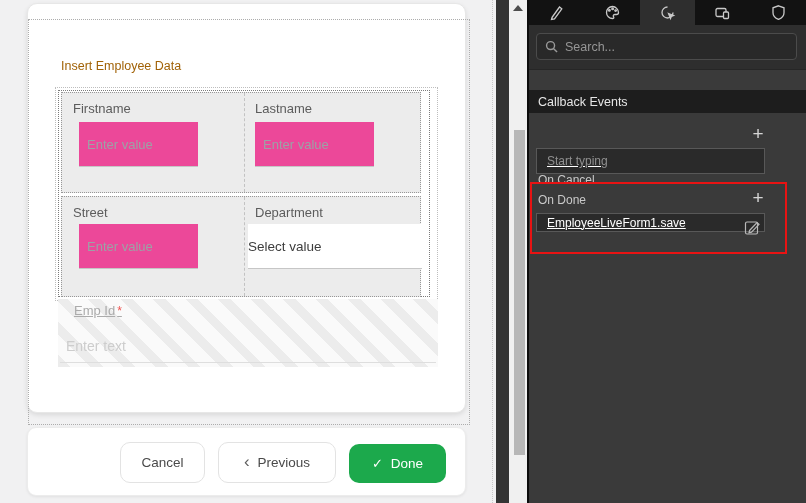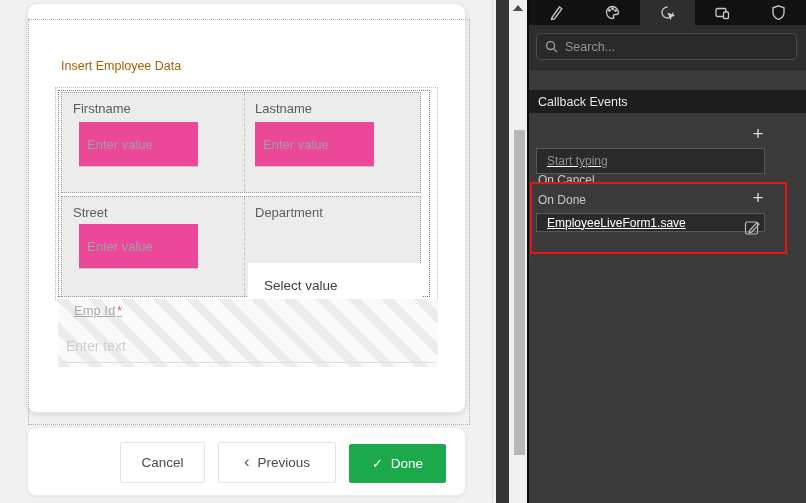--- a/index.html
+++ b/index.html
@@ -27,33 +27,33 @@
 
   .field-label { position:absolute; font-size:13px; color:#5c5c5c; }
   .lbl-a { left:11px; top:8px; } .lbl-b { left:193px; top:8px; }
 
   .text-input { position:absolute; height:45px; background:#ec4899; border:none; border-bottom:1px solid #c6c6c6;
                 font-family:inherit; font-size:13px; color:#3d3d3d; padding:0 8px; outline:none; }
   .text-input::placeholder { color:#9da1a6; opacity:1; }
   .inp-a { left:17px; top:29px; width:119px; }
   .inp-b { left:193px; top:29px; width:119px; }
   .select-box { position:absolute; left:186px; top:27px; width:174px; height:45px; background:#fff;
-                border-bottom:1px solid #c6c6c6; font-size:13.5px; color:#3d3d3d; display:flex; align-items:center; padding-left:16px; cursor:pointer;margin-top:39px; }
+                border-bottom:1px solid #c6c6c6; font-size:13.5px; color:#3d3d3d; display:flex; align-items:center; padding-left:0; cursor:pointer; }
 
   .empid-region { position:absolute; left:58px; top:299px; width:380px; height:68px;
                   background:repeating-linear-gradient(45deg,#ececec 0 9px,#fafafa 9px 23px); }
   .empid-label { position:absolute; left:16px; top:4px; font-size:13px; color:#ababab;text-decoration:underline; }
   .required-star { color:#ef5350; margin-left:2px; font-size:12px; }
   .empid-input { position:absolute; left:2px; right:2px; bottom:4px; height:34px; background:transparent; border:none;
                  border-bottom:1px solid #dedede; font-family:inherit; font-size:14px; padding:0 6px; outline:none; }
   .empid-input::placeholder { color:#cdcdcd; opacity:1; }
 
   .footer-card { position:absolute; left:27px; top:427px; width:439px; height:69px; background:#fff;
                  border:1px solid #ececec; border-radius:9px; box-shadow:0 1px 3px rgba(0,0,0,.07); }
-  .btn { position:absolute; top:14px; height:41px; border-radius:2px; font-family:inherit; font-size:13.5px;
+  .btn { position:absolute; top:14px; height:41px; border-radius:10px; font-family:inherit; font-size:13.5px;
          display:flex; align-items:center; justify-content:center; cursor:pointer; }
   .btn-plain { background:#fff; border:1px solid #e3e3e3; color:#4a4a4a; }
   .btn-cancel { left:92px; width:85px; }
   .btn-previous { left:190px; width:118px; gap:8px; }
   .btn-done { left:321px; top:16px; width:97px; height:39px; background:#1ca94c; border:none; color:#fff; gap:8px; }
   .chev { font-size:17px; color:#5f5f5f; line-height:1; margin-top:-2px; }
   .check { font-size:13px; color:#fff; }
 
   
   .divider-strip { position:absolute; left:496px; top:0; width:13px; height:503px; background:#343434; }

